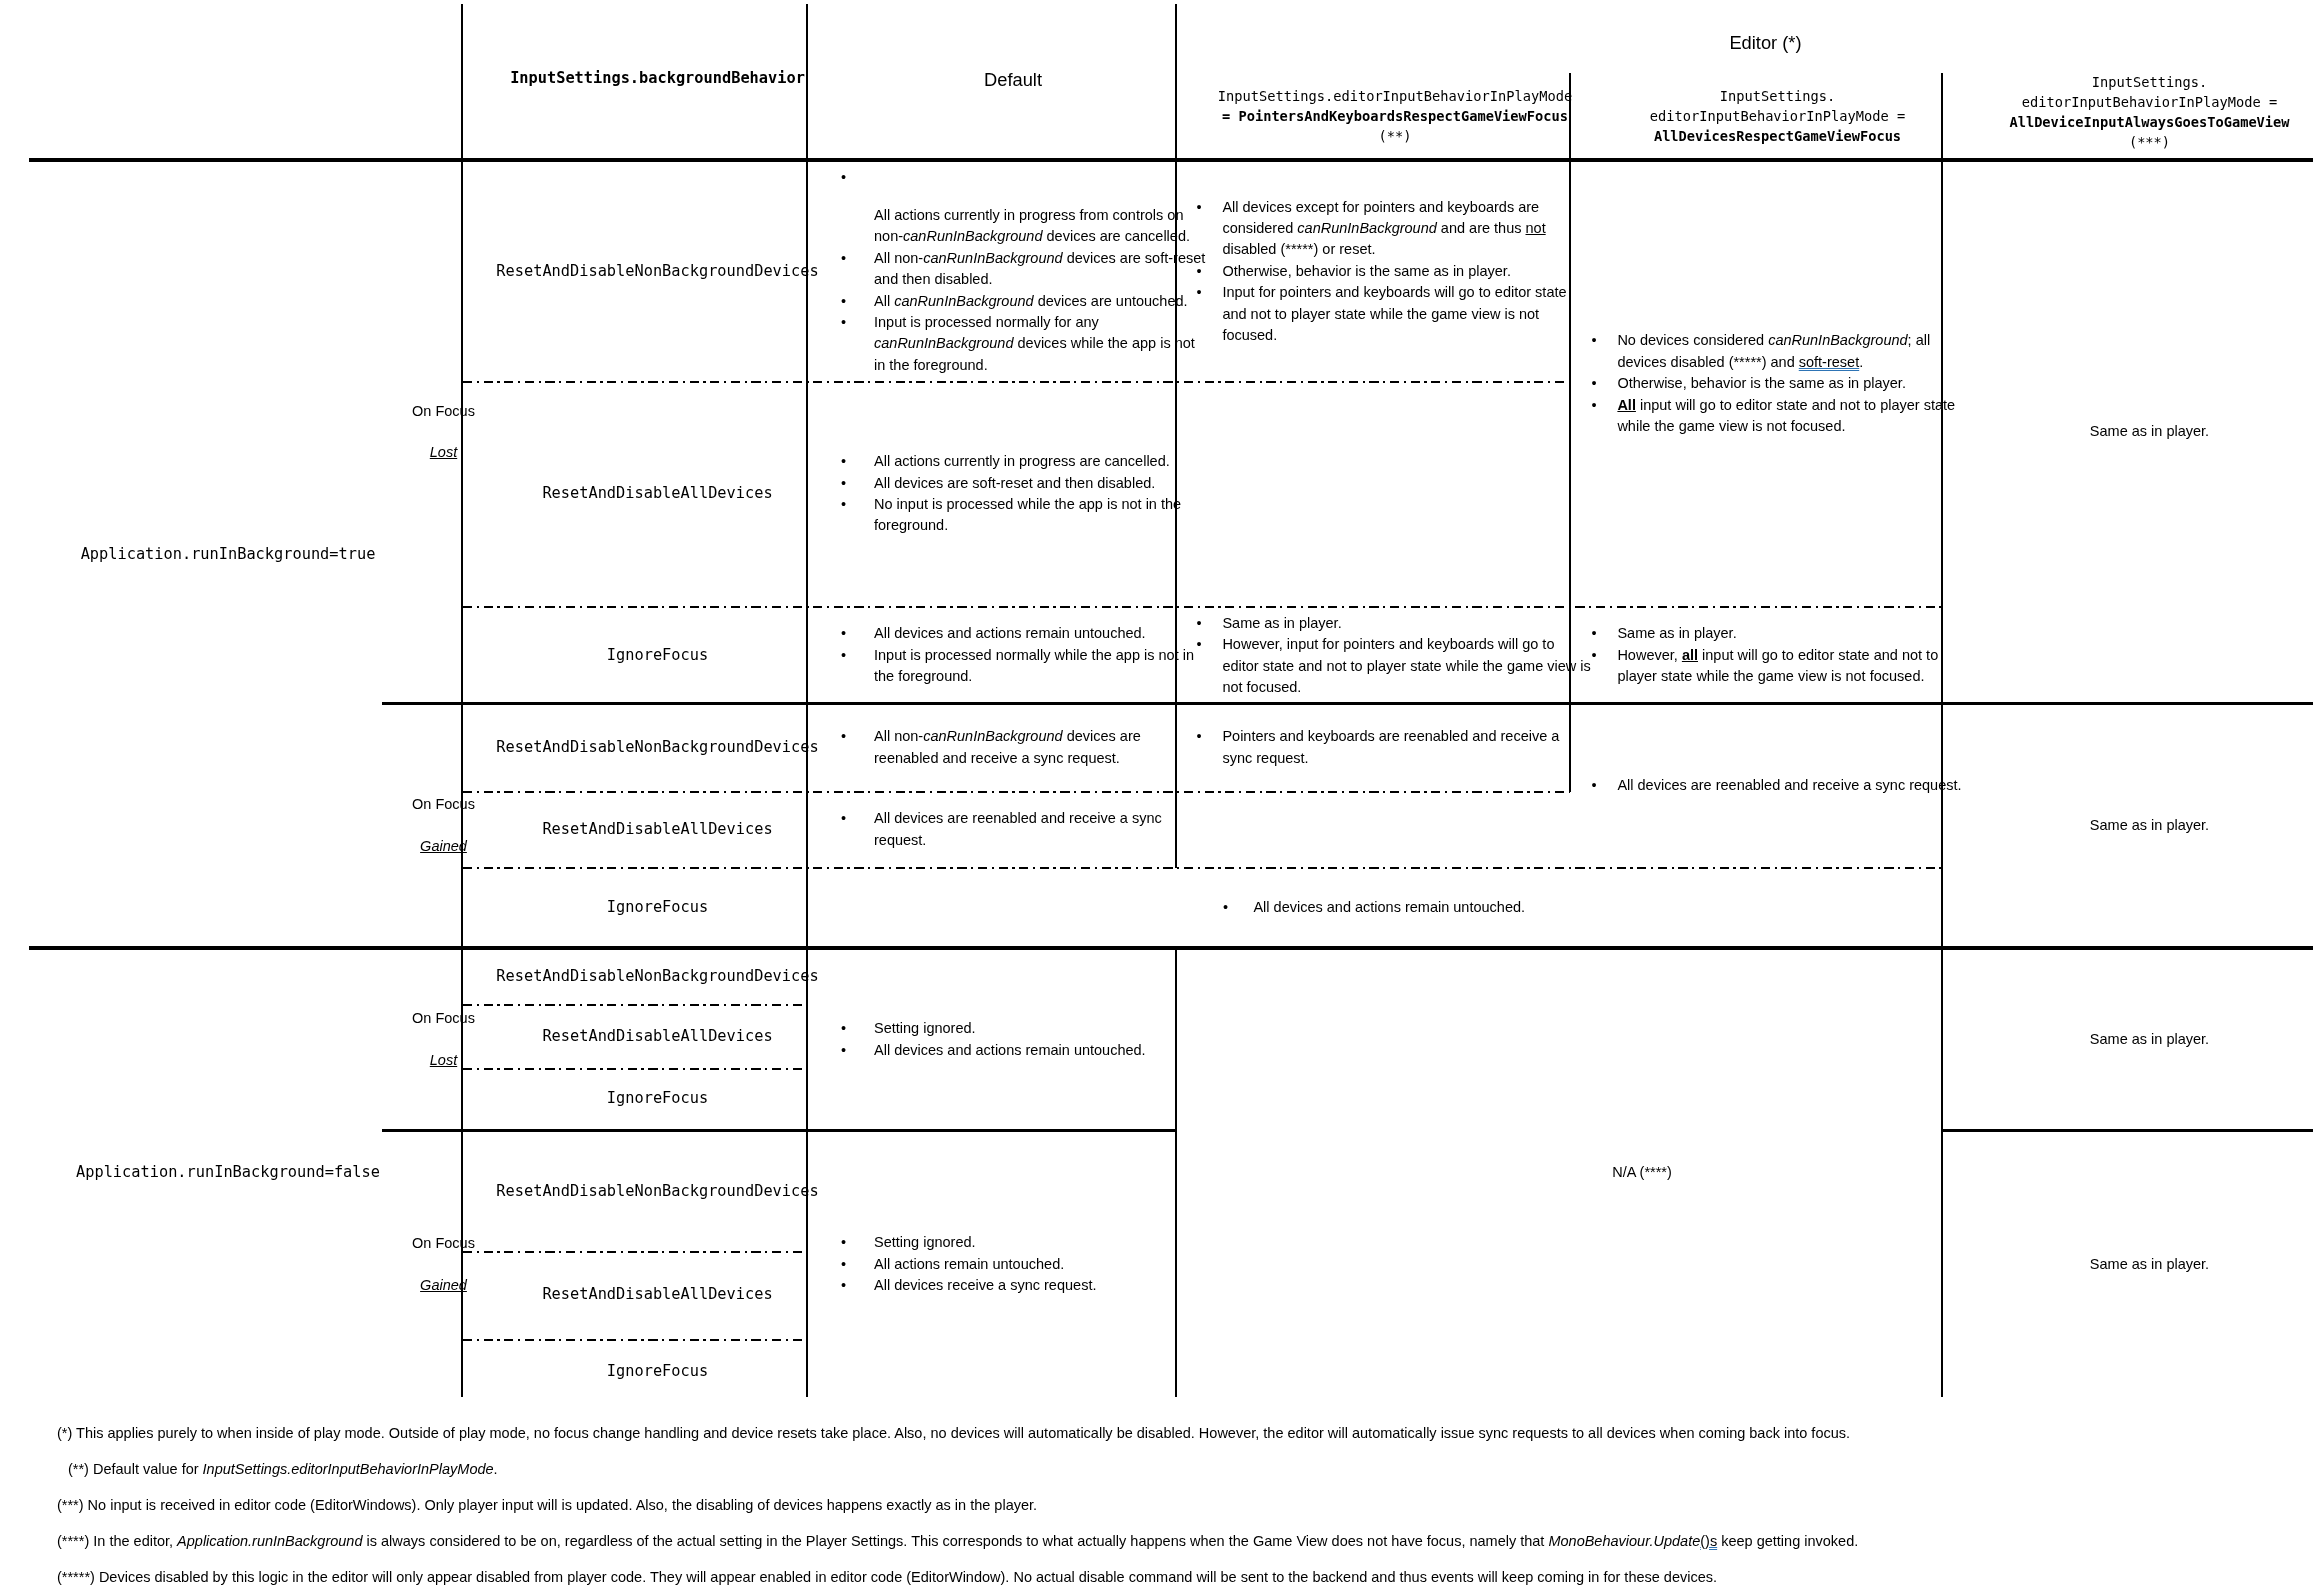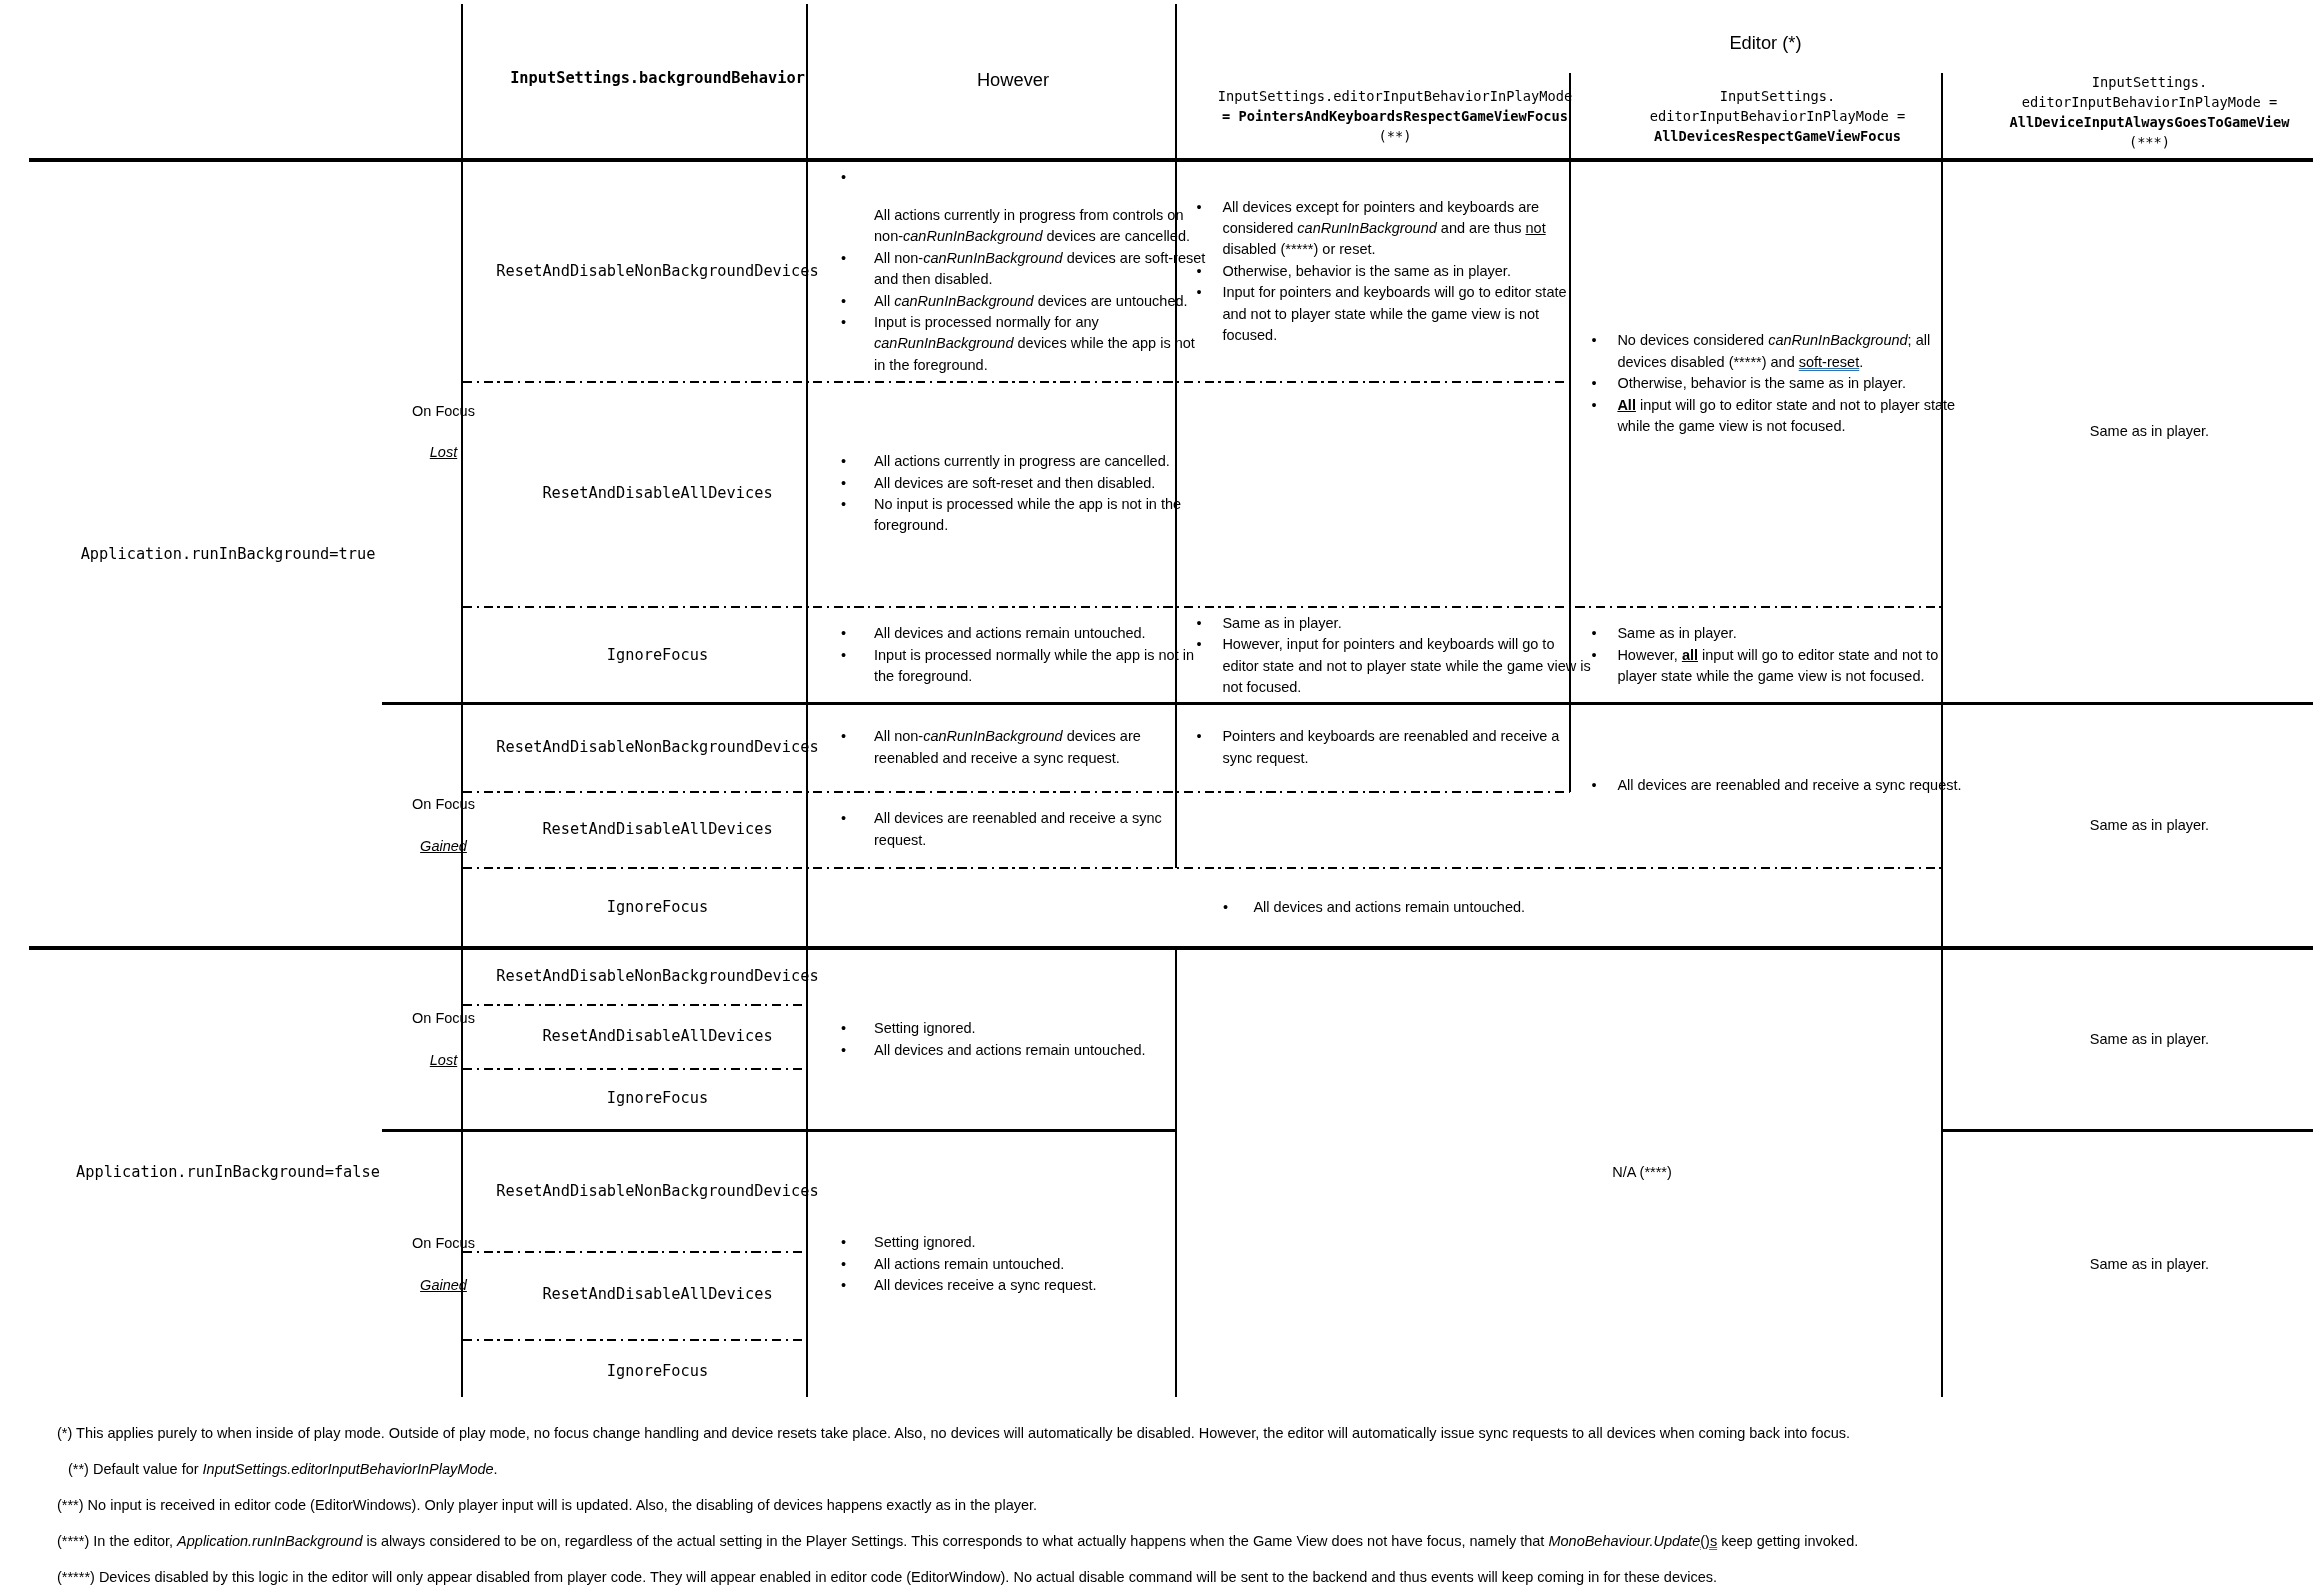--- a/index.html
+++ b/index.html
@@ -33,21 +33,21 @@
   .u{text-decoration:underline;margin-top:20px;}
   .lu{text-decoration:underline double;text-decoration-color:#2e74b5;}
   .fn{position:absolute;white-space:nowrap;font-size:14.5px;line-height:21.4px;}
 </style>
 </head>
 <body>
 
 <div class="page">
 
   <div class="cell center mono sz20 b" style="left:463px;top:0;width:345px;height:158px;font-weight:bold">InputSettings.backgroundBehavior</div>
-  <div class="cell center sz24" style="left:807px;top:0;width:368px;height:158px">However</div>
+  <div class="cell center sz24" style="left:807px;top:0;width:368px;height:158px">Default</div>
   <div class="cell center sz24" style="left:1175px;top:23px;width:1137px;height:38px">Editor (*)</div>
   <div class="cell center mono hdr" style="left:1177px;top:73px;width:392px;height:85px;flex-direction:column;justify-content:center">
       <div>InputSettings.editorInputBehaviorInPlayMode</div>
       <div class="b">= PointersAndKeyboardsRespectGameViewFocus</div>
       <div>(**)</div>
     </div>
   <div class="cell center mono hdr" style="left:1571px;top:73px;width:369px;height:85px;flex-direction:column;justify-content:center">
       <div>InputSettings.</div>
       <div>editorInputBehaviorInPlayMode =</div>
       <div class="b">AllDevicesRespectGameViewFocus</div>

